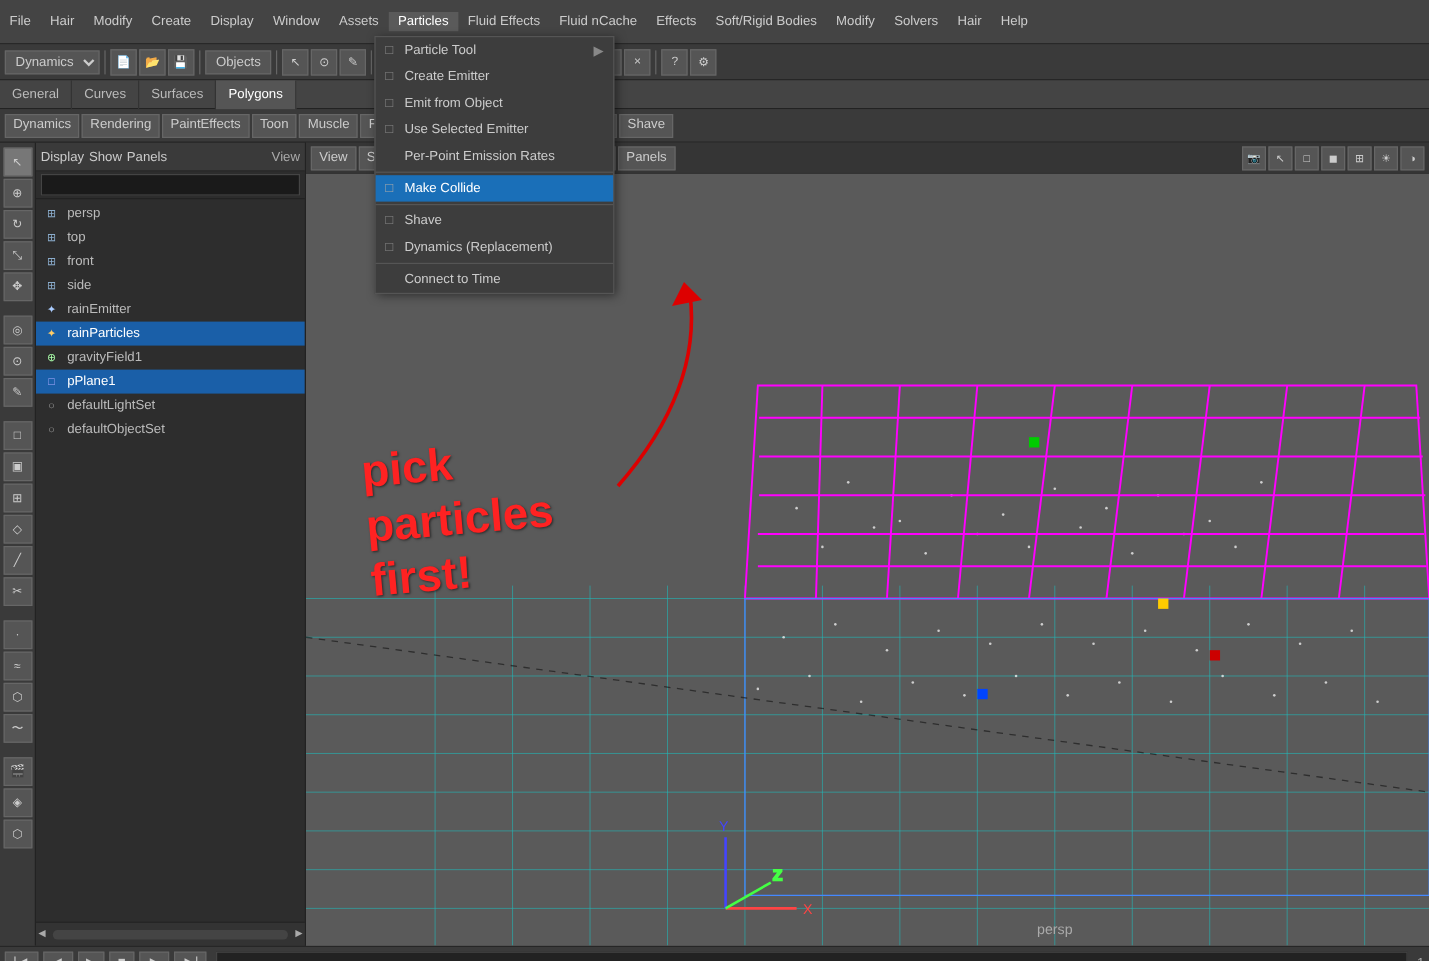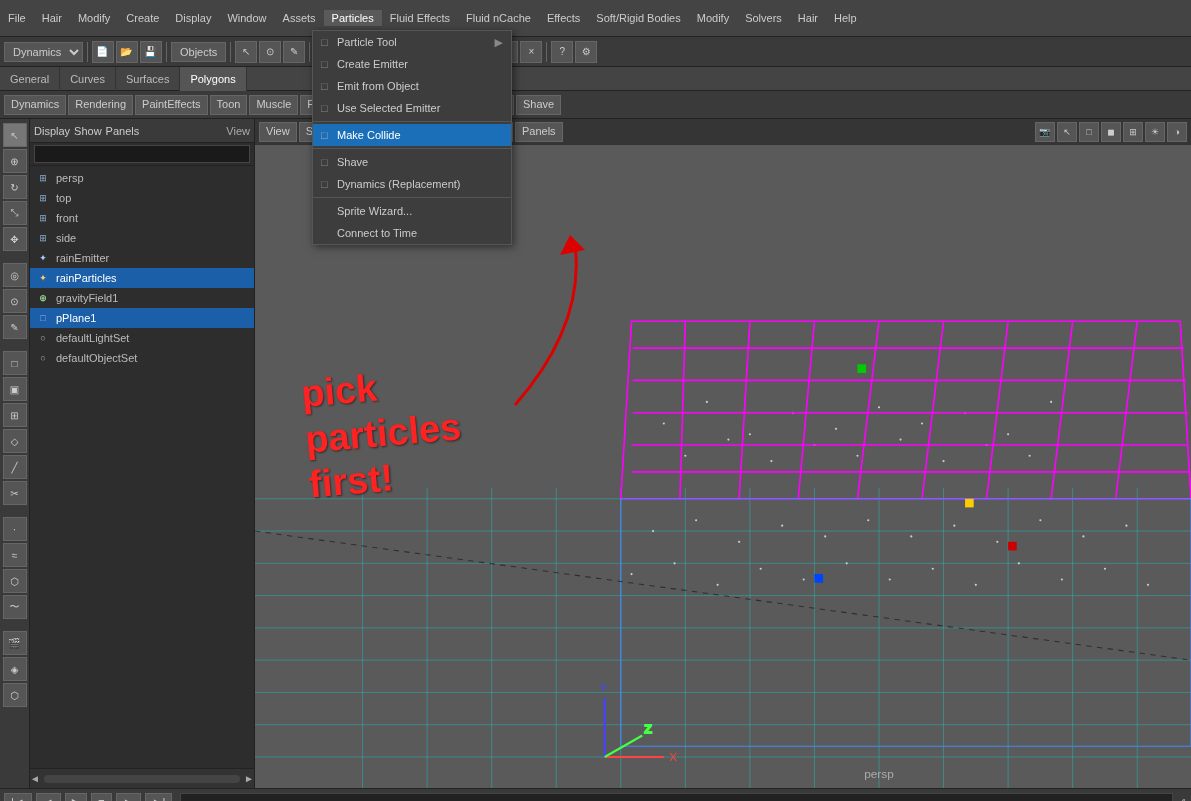--- a/index.html
+++ b/index.html
@@ -520,42 +520,42 @@
   <div class="pd-item">
     <span style="width:16px;display:inline-block;color:#888;">□</span>
     <span>Emit from Object</span>
   </div>
 
   <div class="pd-item">
     <span style="width:16px;display:inline-block;color:#888;">□</span>
     <span>Use Selected Emitter</span>
   </div>
 
+  <div class="pd-item">
+    <span style="width:16px;display:inline-block;"></span>
+    <span>Per-Point Emission Rates</span>
+  </div>
   <div class="pd-sep"></div>
 
   <div class="pd-item highlighted">
     <span style="width:16px;display:inline-block;color:#aaa;">□</span>
     <span>Make Collide</span>
   </div>
 
   <div class="pd-sep"></div>
 
   <div class="pd-item">
     <span style="width:16px;display:inline-block;color:#888;">□</span>
     <span>Shave</span>
   </div>
 
   <div class="pd-item">
     <span style="width:16px;display:inline-block;color:#888;">□</span>
     <span>Dynamics (Replacement)</span>
   </div>
   <div class="pd-sep"></div>
 
-  <div class="pd-item">
-    <span style="width:16px;display:inline-block;"></span>
-    <span>Sprite Wizard...</span>
-  </div>
 
   <div class="pd-item">
     <span style="width:16px;display:inline-block;"></span>
     <span>Connect to Time</span>
   </div>
 </div>
 
 </body></html>

